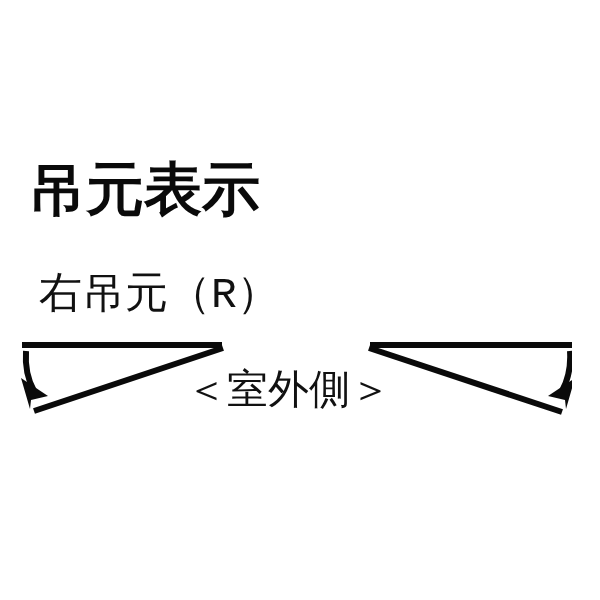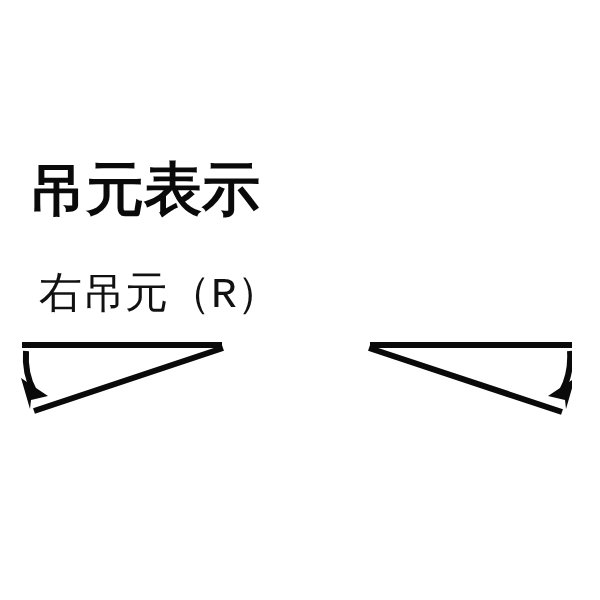--- a/index.html
+++ b/index.html
@@ -78,14 +78,15 @@
     </g>
 
     <g>
       <line x1="370" y1="345" x2="572" y2="345" stroke="#0a0a0a" stroke-width="6" stroke-linecap="butt"></line>
       <line x1="369" y1="348" x2="562" y2="412" stroke="#0a0a0a" stroke-width="6" stroke-linecap="butt"></line>
       <path d="M 570 351 C 571 366, 568 380, 562 391" fill="none" stroke="#0a0a0a" stroke-width="6" stroke-linecap="butt"></path>
       <polygon points="575,378 548,396 565,400 566,409" fill="#0a0a0a"></polygon>
     </g>
   </svg>
 
+  <div id="outside-label">＜室外側＞</div>
 
 </div>
 
 </body></html>

